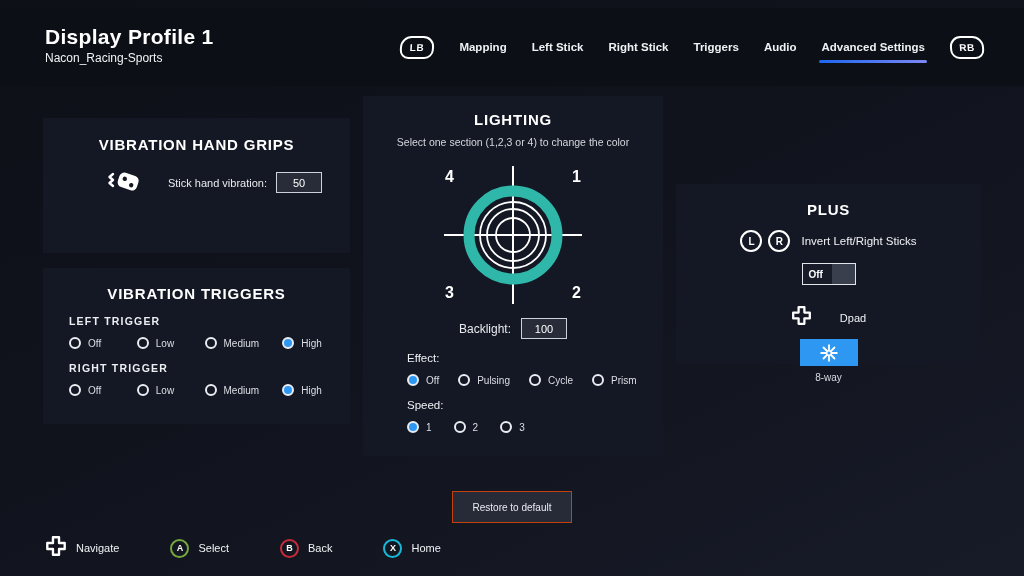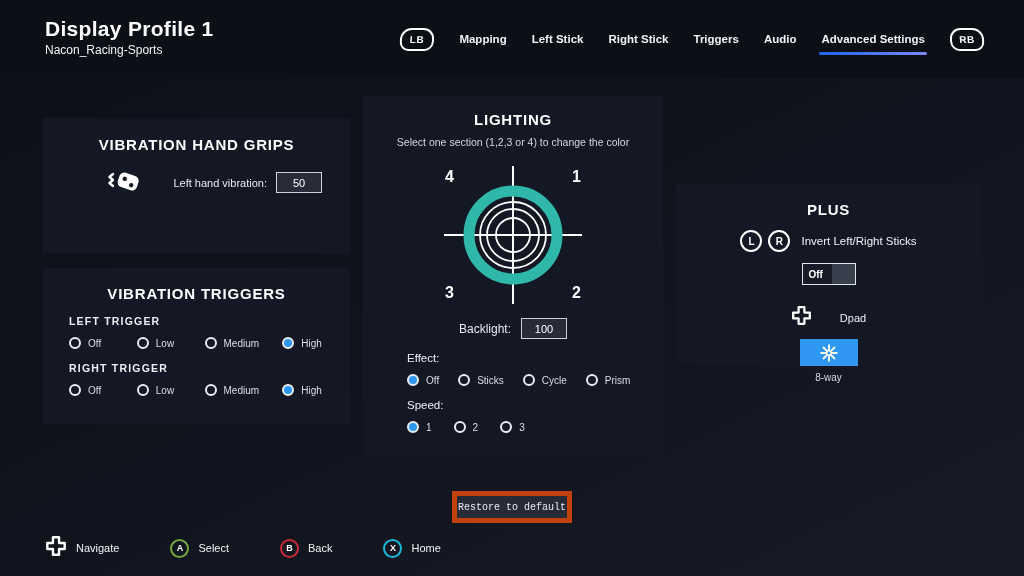--- a/index.html
+++ b/index.html
@@ -5,21 +5,21 @@
   * { margin:0; padding:0; box-sizing:border-box; }
   html,body { width:1024px; height:576px; overflow:hidden; }
   body {
     font-family:"Liberation Sans", sans-serif;
     background:linear-gradient(155deg,#0d1017 0%, #10131c 45%, #171b28 100%);
     color:#fff;
     position:relative;
   }
 
   
-  .header { position:absolute; top:0; left:0; width:1024px; height:78px; background:#0c0f16; }
+  .header { position:absolute; top:8px; left:0; width:1024px; height:78px; background:#0c0f16; }
   .title-block { position:absolute; left:45px; top:17px; }
   .page-title { font-size:21px; font-weight:800; letter-spacing:.3px; }
   .page-subtitle { font-size:12px; font-weight:400; margin-top:2px; color:#f2f3f5; }
 
   .nav { position:absolute; right:40px; top:0; height:78px; display:flex; align-items:center; gap:25px; }
   .bumper {
     width:34px; height:23px; border:2.5px solid #fff; border-radius:11px 11px 9px 9px;
     display:flex; align-items:center; justify-content:center;
     font-size:10px; font-weight:800; letter-spacing:.5px;
   }
@@ -96,23 +96,23 @@
   .modes-row { display:flex; justify-content:center; gap:24px; margin-top:9px; }
   .mode-col { display:flex; flex-direction:column; align-items:center; gap:6px; }
   .mode-btn { width:58px; height:27px; display:flex; align-items:center; justify-content:center; cursor:pointer; }
   .mode-btn.selected { background:#2e97f2; }
   .mode-btn.unselected { background:#8a8d94; }
   .mode-label { font-size:10px; color:#d8dbe0; }
 
   
   .restore-btn {
     position:absolute; left:452px; top:491px; width:120px; height:32px;
-    background:#262b37; border:5px solid #c2410c; color:#e9ebef; font-size:10px;
+    background:#262b37; border:1px solid #c2410c; color:#e9ebef; font-size:10px;
     display:flex; align-items:center; justify-content:center; cursor:pointer;
-    font-family:Liberation Mono, monospace;
+    font-family:Liberation Sans, sans-serif;
   }
   .legend { position:absolute; left:45px; top:535px; display:flex; align-items:center; gap:51px; }
   .legend-item { display:flex; align-items:center; gap:9px; }
   .legend-label { font-size:11px; color:#f2f3f5; }
   .btn-circle {
     width:19px; height:19px; border-radius:50%; border:2.5px solid;
     display:flex; align-items:center; justify-content:center;
     font-size:9px; font-weight:800; color:#fff;
   }
   .btn-a { border-color:#76a73c; }
@@ -146,21 +146,21 @@
       <span class="grip-icon">
         <svg width="34" height="27" viewBox="0 0 34 27">
           <path d="M6 5 l-3.5 3 3.5 3 -3.5 3 3.5 3" fill="none" stroke="#fff" stroke-width="2.4" stroke-linecap="round" stroke-linejoin="round"></path>
           <g transform="rotate(18 21 13)">
             <rect x="11" y="5" width="20" height="15" rx="5" fill="#fff"></rect>
             <circle cx="17" cy="11" r="2.2" fill="#141824"></circle>
             <circle cx="25" cy="15" r="2.2" fill="#141824"></circle>
           </g>
         </svg>
       </span>
-      <span class="grip-label">Left hand vibration:</span>
+      <span class="grip-label">Stick hand vibration:</span>
       <input class="num-input" readonly="" value="50" style="">
     </div>
   </div>
 </div>
 
 <div class="panel panel-triggers">
   <div class="panel-title">VIBRATION TRIGGERS</div>
 
   <div class="trig-label">LEFT TRIGGER</div>
   <div class="radio-row trig-row">
@@ -228,21 +228,21 @@
   </div>
 
   <div class="field-label">Effect:</div>
   <div class="radio-row effect-row">
     <div class="radio-opt">
         <span class="radio on"></span>
         <span class="radio-label">Off</span>
       </div>
     <div class="radio-opt">
         <span class="radio"></span>
-        <span class="radio-label">Sticks</span>
+        <span class="radio-label">Pulsing</span>
       </div>
     <div class="radio-opt">
         <span class="radio"></span>
         <span class="radio-label">Cycle</span>
       </div>
     <div class="radio-opt">
         <span class="radio"></span>
         <span class="radio-label">Prism</span>
       </div>
   </div>

